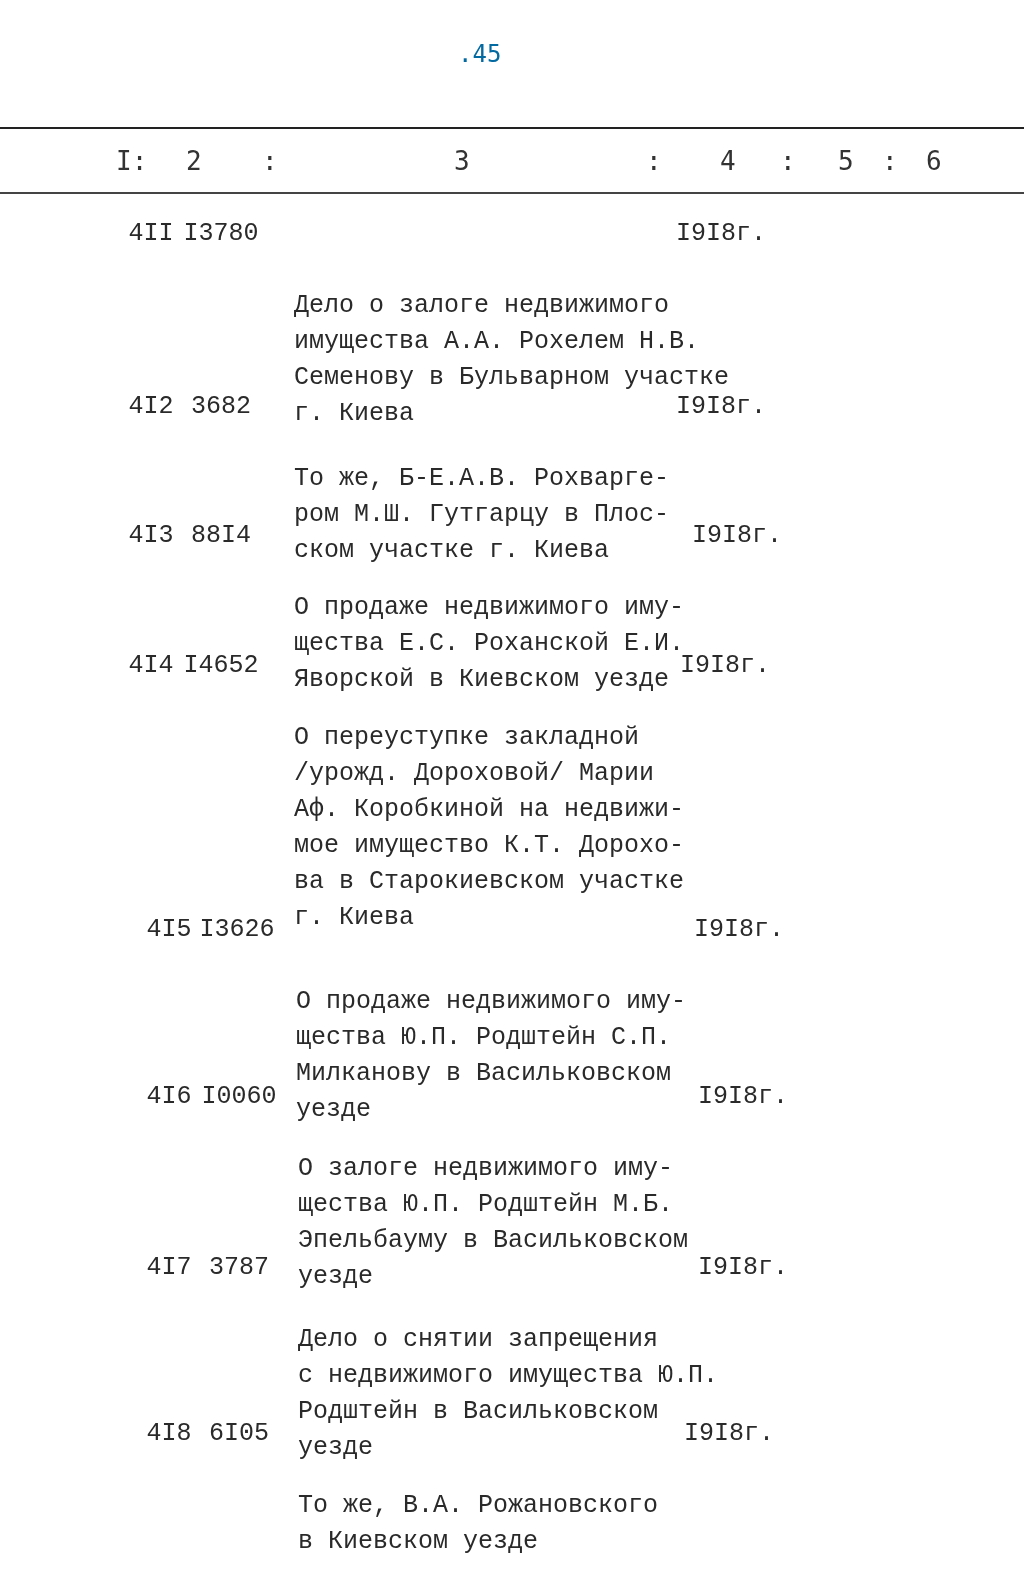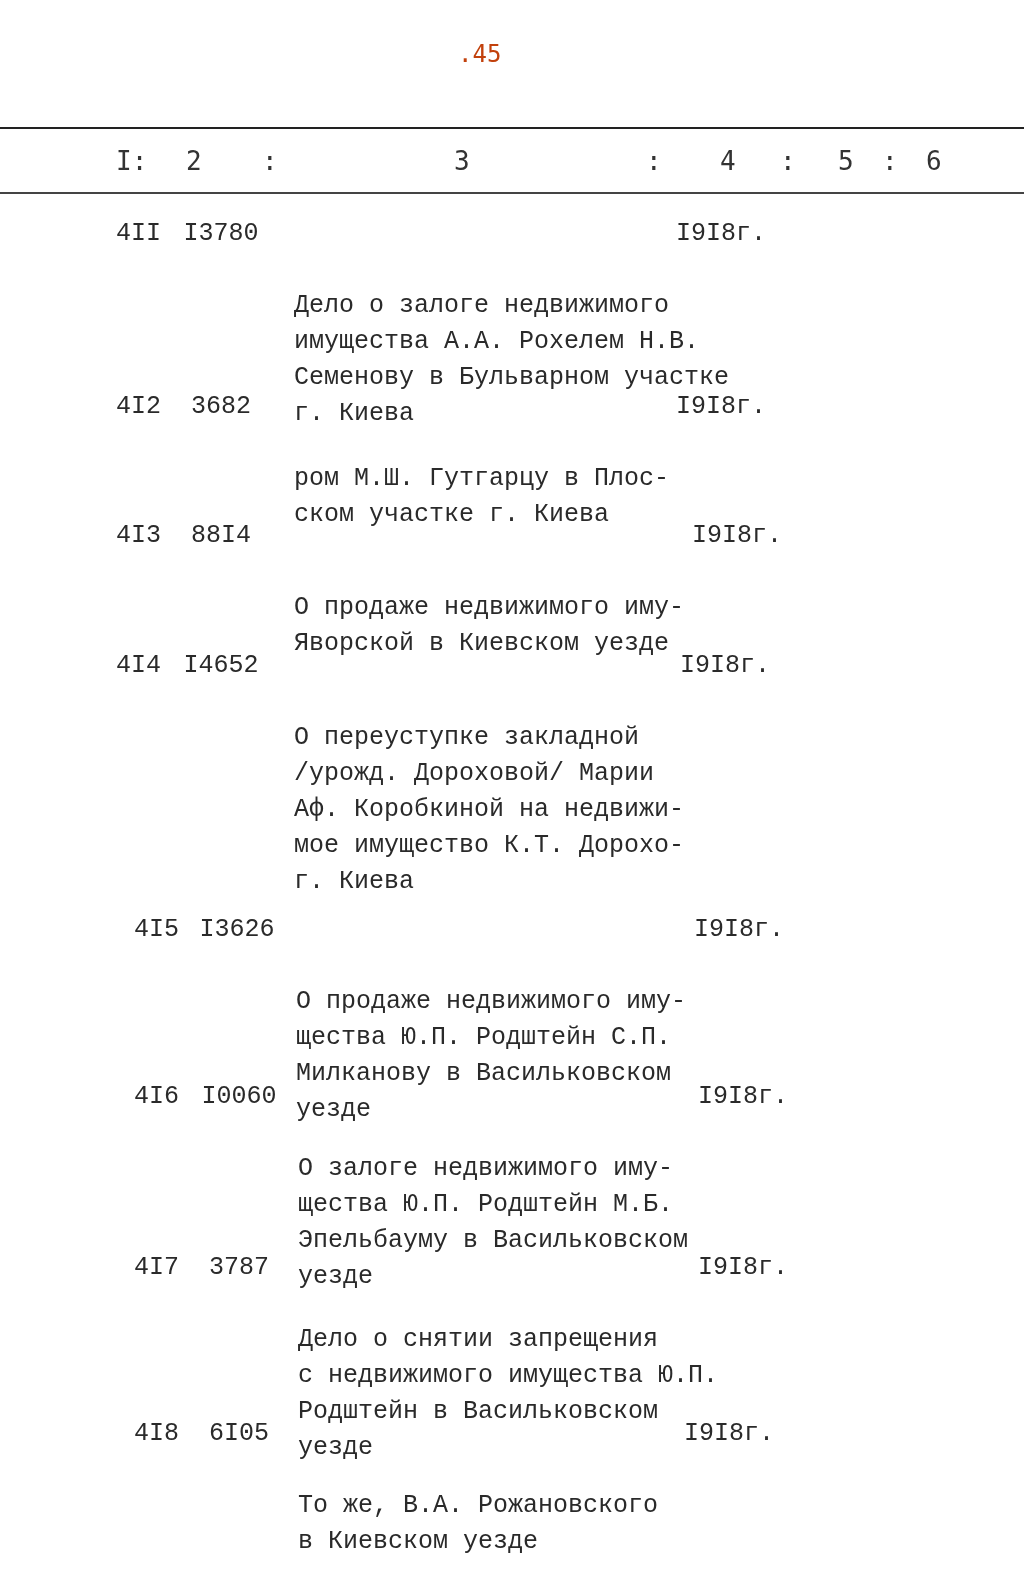--- a/index.html
+++ b/index.html
@@ -3,31 +3,31 @@
   <meta charset="utf-8">
   <style>
     html, body { margin: 0; padding: 0; background: #ffffff; }
     body {
       width: 1024px; height: 1588px; position: relative; overflow: hidden;
       font-family: "Liberation Mono", "DejaVu Sans Mono", monospace;
       color: #2a2a2a;
     }
     .page-number {
       position: absolute; top: 40px; left: 458px;
-      font-size: 24px; font-family: "DejaVu Sans Mono", monospace; color: #c2410c;
+      font-size: 24px; font-family: "DejaVu Sans Mono", monospace; color: #0369a1;
     }
     .rule { position: absolute; left: 0; width: 1024px; background: #222; }
     .rule.top { top: 127px; height: 2px; }
     .rule.bottom { top: 192px; height: 2px; background: #444; }
     .col-head {
       position: absolute; top: 146px; font-size: 26px; color: #333;
       font-family: "DejaVu Sans Mono", monospace;
     }
     .entry { position: absolute; font-size: 25px; line-height: 36px; }
-    .num { position: absolute; width: 70px; text-align: left; }
+    .num { position: absolute; width: 70px; text-align: center; }
     .code { position: absolute; width: 90px; text-align: center; }
     .desc { position: absolute; white-space: pre; }
     .year { position: absolute; }
     .desc div { height: 36px; }
   </style>
 </head>
 <body>
 
 <div class="page-number">.45</div>
 
@@ -54,39 +54,39 @@
   <div class="desc" style="left:294px">
     <div>Дело о залоге недвижимого</div><div>имущества А.А. Рохелем Н.В.</div><div>Семенову в Бульварном участке</div><div>г. Киева</div>
   </div>
   <span class="year" style="left:676px">I9I8г.</span>
 </div>
 
 <div class="entry" style="top:389px; left:0;">
   <span class="num" style="left:116px">4I2</span>
   <span class="code" style="left:176px">3682</span>
   <div class="desc" style="left:294px">
-    <div>ром М.Ш. Гутгарцу в Плос-</div><div>ском участке г. Киева</div>
+    <div>То же, Б-Е.А.В. Рохварге-</div><div>ром М.Ш. Гутгарцу в Плос-</div><div>ском участке г. Киева</div>
   </div>
   <span class="year" style="left:676px">I9I8г.</span>
 </div>
 
 <div class="entry" style="top:518px; left:0;">
   <span class="num" style="left:116px">4I3</span>
   <span class="code" style="left:176px">88I4</span>
   <div class="desc" style="left:294px">
-    <div>О продаже недвижимого иму-</div><div>Яворской в Киевском уезде</div>
+    <div>О продаже недвижимого иму-</div><div>щества Е.С. Роханской Е.И.</div><div>Яворской в Киевском уезде</div>
   </div>
   <span class="year" style="left:692px">I9I8г.</span>
 </div>
 
 <div class="entry" style="top:648px; left:0;">
   <span class="num" style="left:116px">4I4</span>
   <span class="code" style="left:176px">I4652</span>
   <div class="desc" style="left:294px">
-    <div>О переуступке закладной</div><div>/урожд. Дороховой/ Марии</div><div>Аф. Коробкиной на недвижи-</div><div>мое имущество К.Т. Дорохо-</div><div>г. Киева</div>
+    <div>О переуступке закладной</div><div>/урожд. Дороховой/ Марии</div><div>Аф. Коробкиной на недвижи-</div><div>мое имущество К.Т. Дорохо-</div><div>ва в Старокиевском участке</div><div>г. Киева</div>
   </div>
   <span class="year" style="left:680px">I9I8г.</span>
 </div>
 
 <div class="entry" style="top:912px; left:0;">
   <span class="num" style="left:134px">4I5</span>
   <span class="code" style="left:192px">I3626</span>
   <div class="desc" style="left:296px">
     <div>О продаже недвижимого иму-</div><div>щества Ю.П. Родштейн С.П.</div><div>Милканову в Васильковском</div><div>уезде</div>
   </div>

